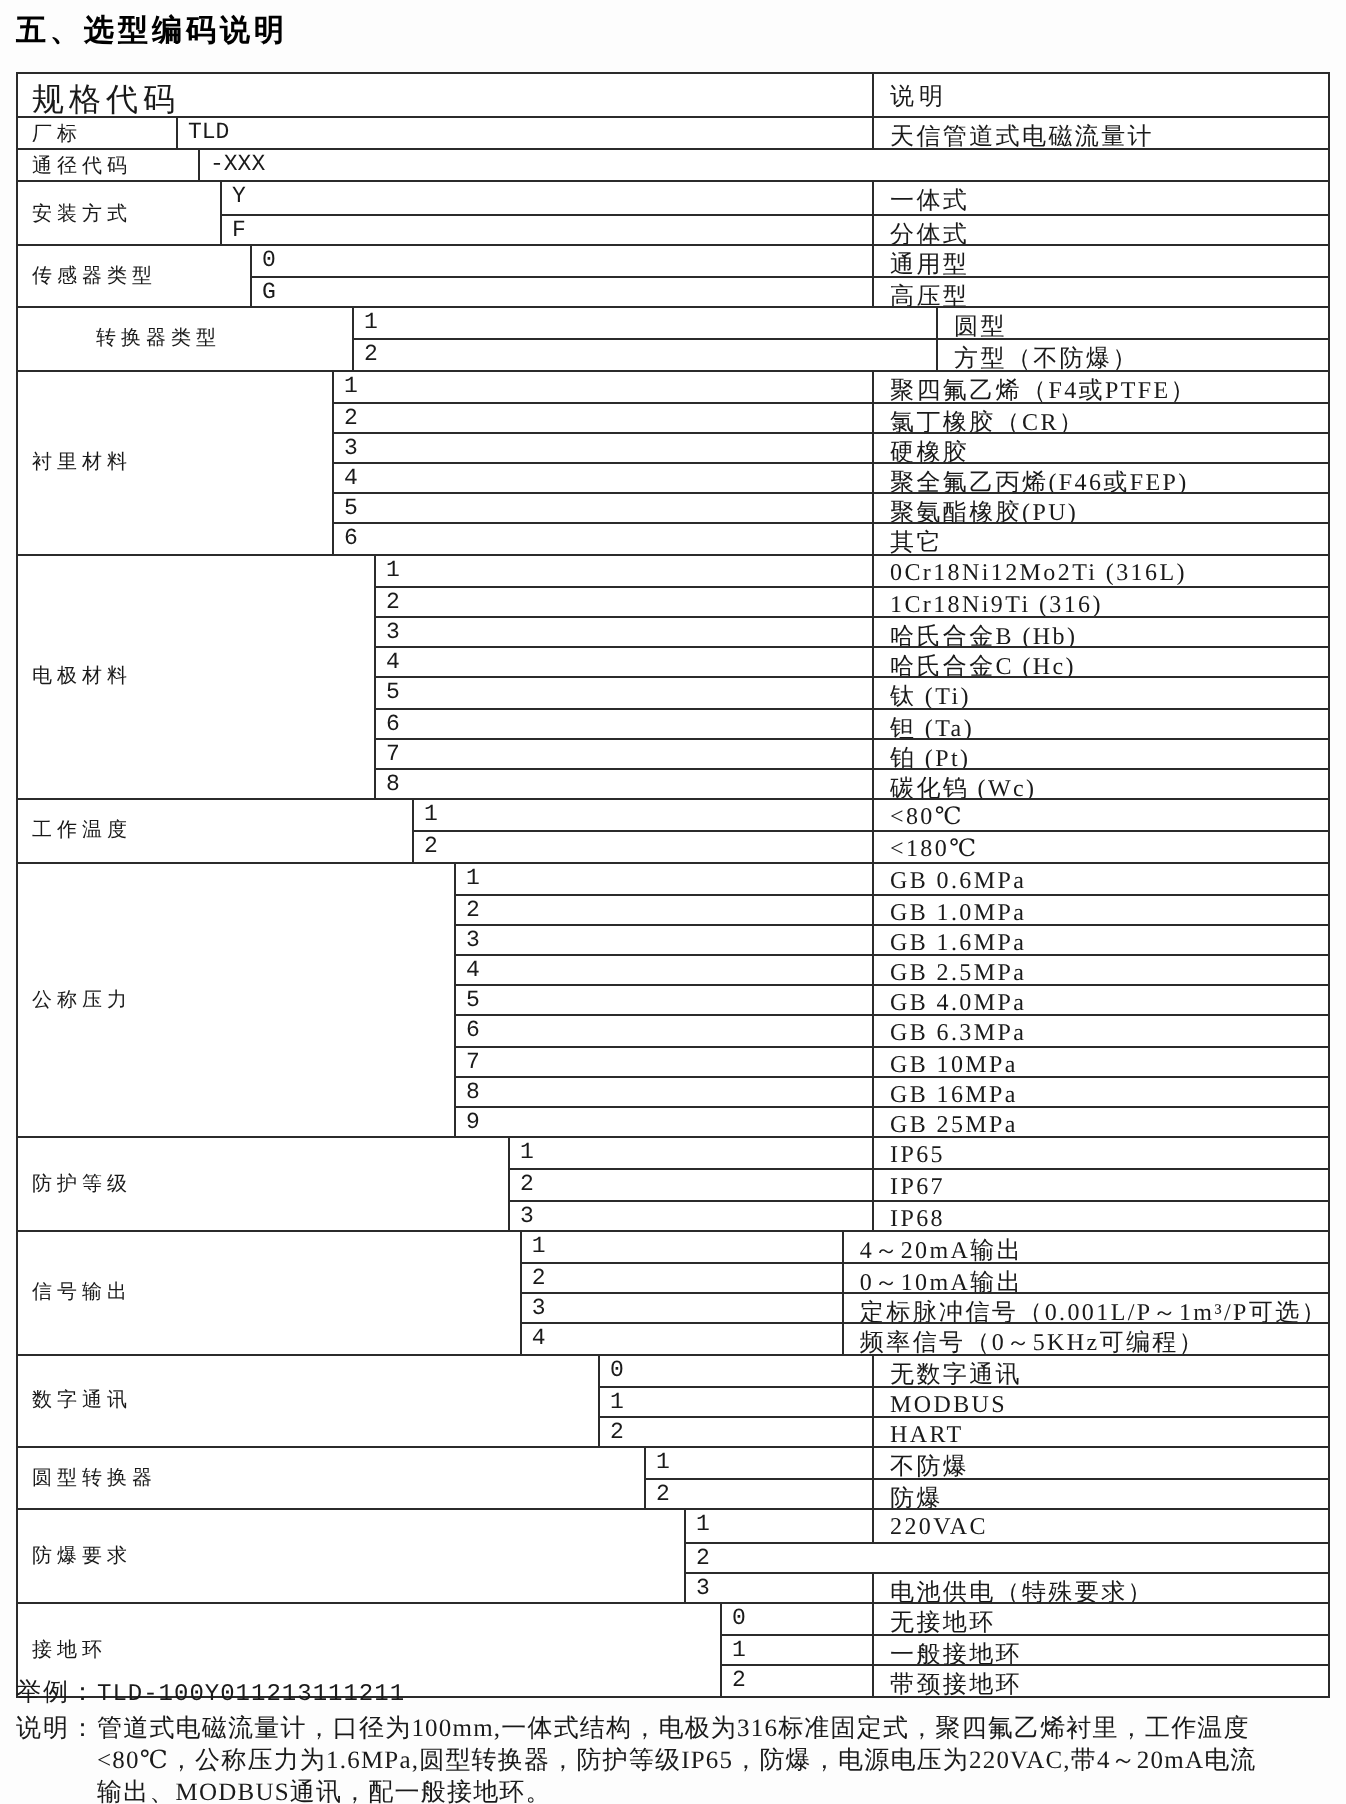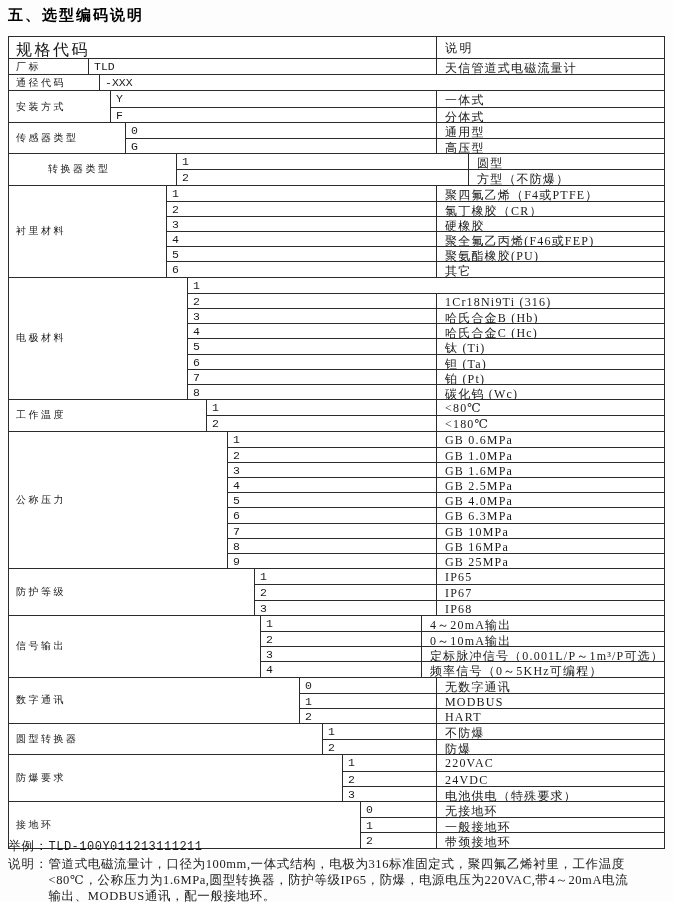--- a/index.html
+++ b/index.html
@@ -211,20 +211,21 @@
             <div class="code-cell" style="width: 269px;">6</div>
             <div class="desc-cell">其它</div>
           </div>
         </div>
       </div>
       <div class="cat-block">
         <div class="cat-label" style="width: 179px;">电极材料</div>
         <div class="cat-rows">
           <div class="code-row" style="height: 15.2px;">
             <div class="code-cell" style="width: 248px;">1</div>
+            <div class="desc-cell">0Cr18Ni12Mo2Ti (316L)</div>
           </div>
           <div class="code-row" style="height: 15.2px;">
             <div class="code-cell" style="width: 248px;">2</div>
             <div class="desc-cell">1Cr18Ni9Ti (316)</div>
           </div>
           <div class="code-row" style="height: 15.2px;">
             <div class="code-cell" style="width: 248px;">3</div>
             <div class="desc-cell">哈氏合金B (Hb)</div>
           </div>
           <div class="code-row" style="height: 15.2px;">
@@ -373,21 +374,20 @@
       </div>
       <div class="cat-block">
         <div class="cat-label" style="width: 334px;">防爆要求</div>
         <div class="cat-rows">
           <div class="code-row" style="height: 15.2px;">
             <div class="code-cell" style="width: 93px;">1</div>
             <div class="desc-cell">220VAC</div>
           </div>
           <div class="code-row" style="height: 15.2px;">
             <div class="code-cell" style="width: 93px;">2</div>
-            <div class="desc-cell">24VDC</div>
           </div>
           <div class="code-row" style="height: 15.2px;">
             <div class="code-cell" style="width: 93px;">3</div>
             <div class="desc-cell">电池供电（特殊要求）</div>
           </div>
         </div>
       </div>
       <div class="cat-block">
         <div class="cat-label" style="width: 352px;">接地环</div>
         <div class="cat-rows">

